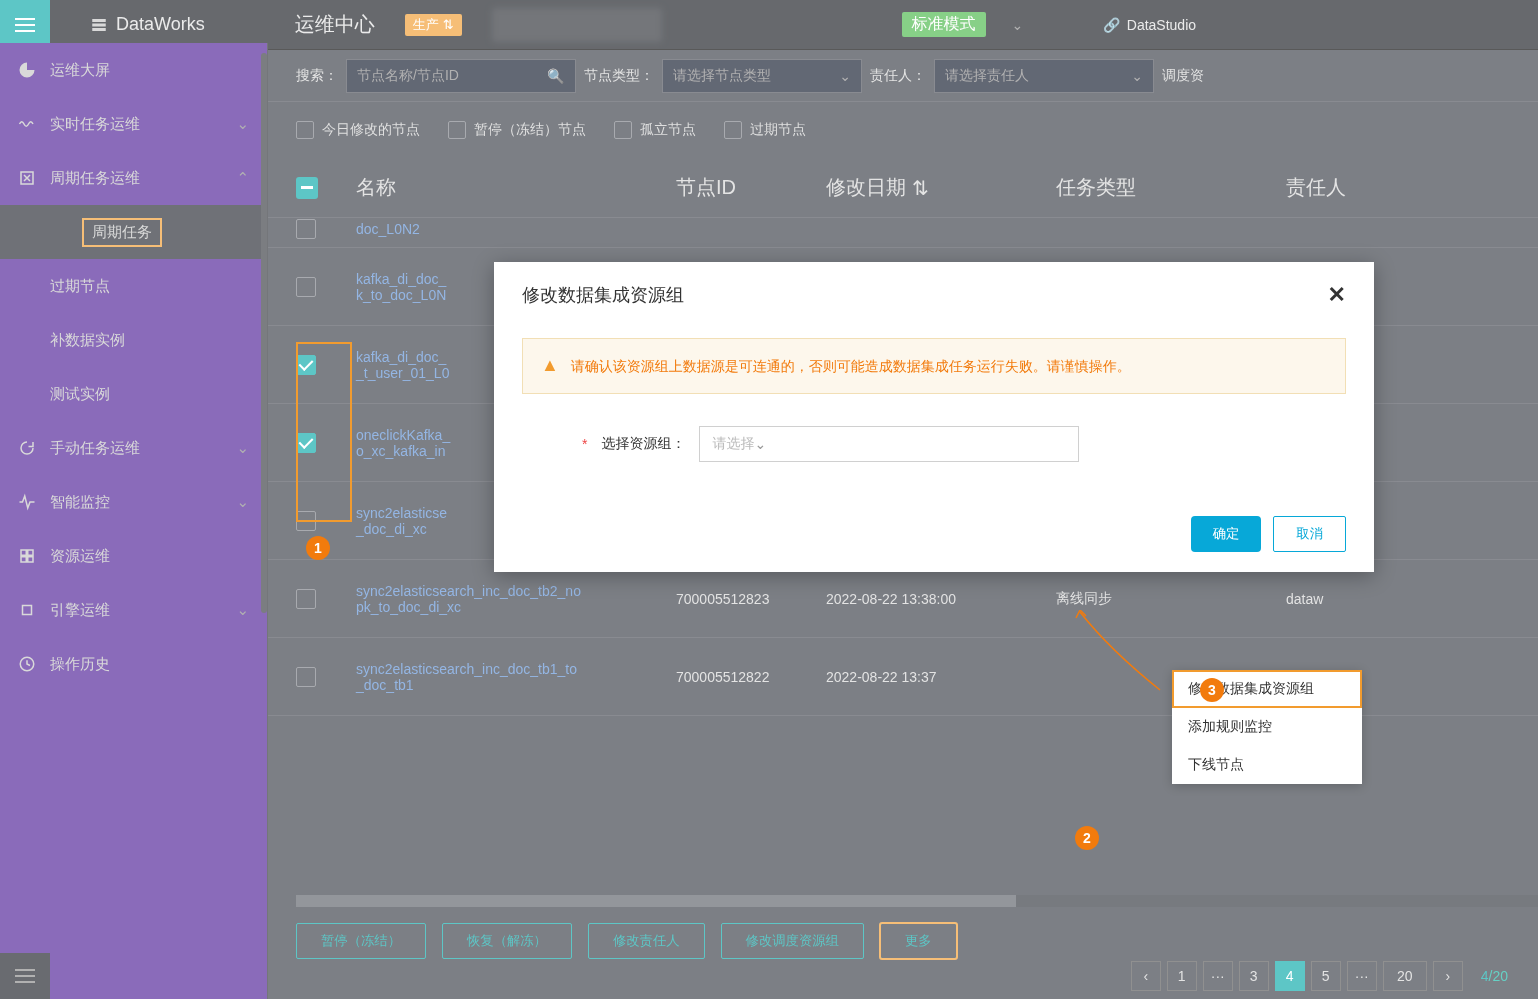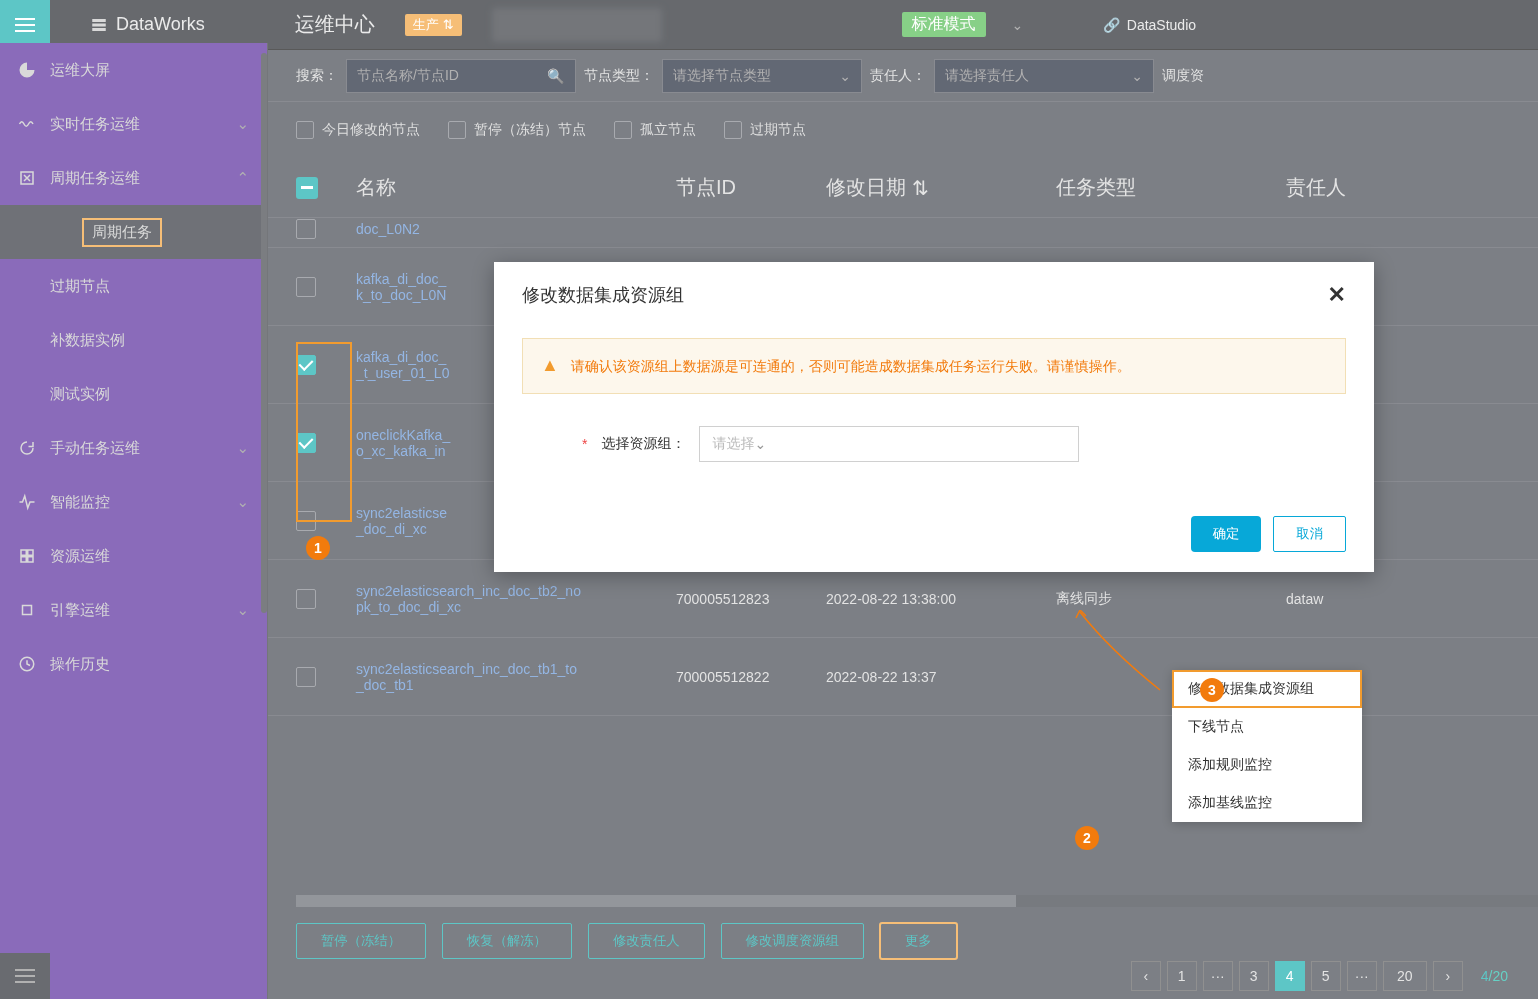--- a/index.html
+++ b/index.html
@@ -392,23 +392,22 @@
     </div>
   </div>
   <div class="modal-foot">
     <button class="btn-primary">确定</button>
     <button class="btn-secondary">取消</button>
   </div>
 </div>
 
 <div class="dd-menu">
   <div class="dd-item hl">修改数据集成资源组</div>
+  <div class="dd-item">添加规则监控</div>
   <div class="dd-item">下线节点</div>
-  <div class="dd-item">添加规则监控</div>
-  <div class="dd-item">添加基线监控</div>
 </div>
 
 <div class="checked-group-hl"></div>
 <div class="anno" style="left:306px; top:536px">1</div>
 <div class="anno" style="left:1075px; top:826px">2</div>
 <div class="anno" style="left:1200px; top:678px">3</div>
 <svg class="arrow-path" style="left:1020px; top:610px; width:150px; height:90px">
     <path d="M140 80 Q 90 40 60 2" fill="none" stroke="#f27b0d" stroke-width="1.5"></path>
     <path d="M56 8 L60 0 L66 6" fill="none" stroke="#f27b0d" stroke-width="1.5"></path>
   </svg>

